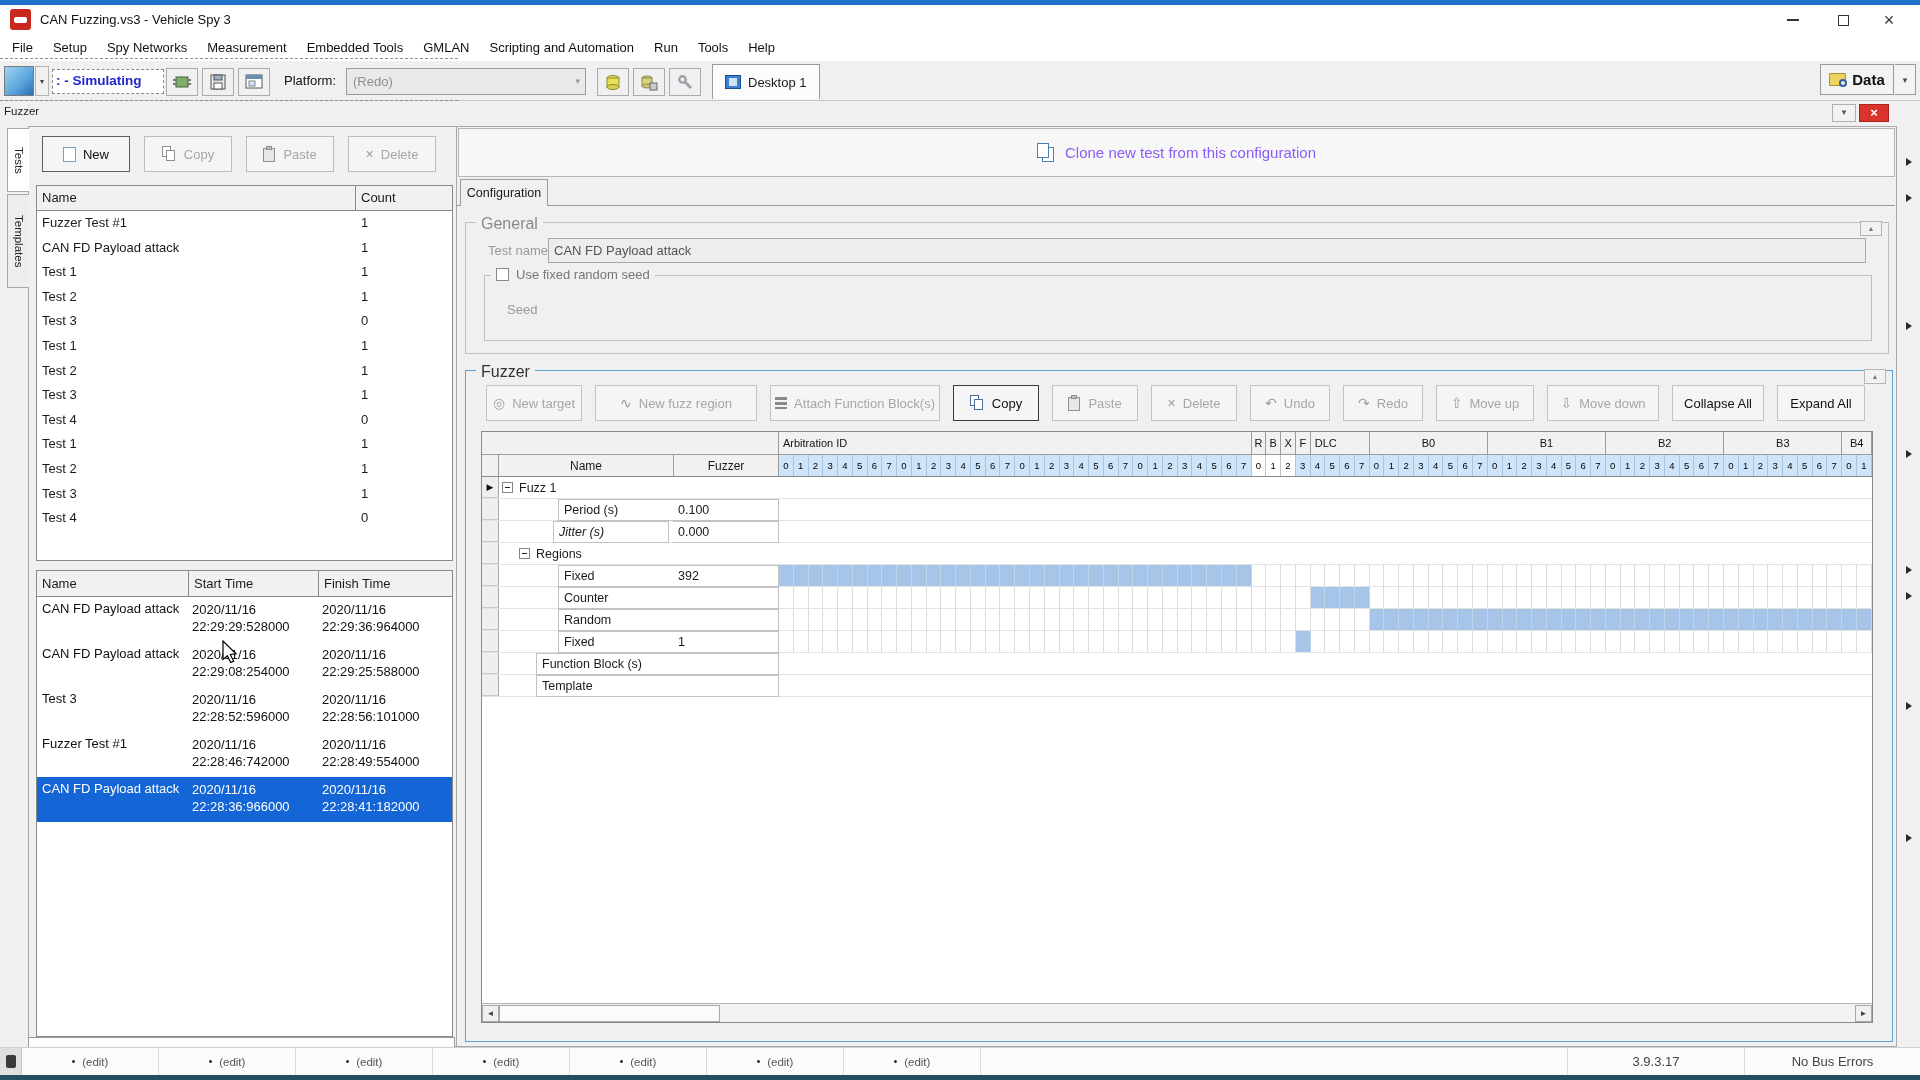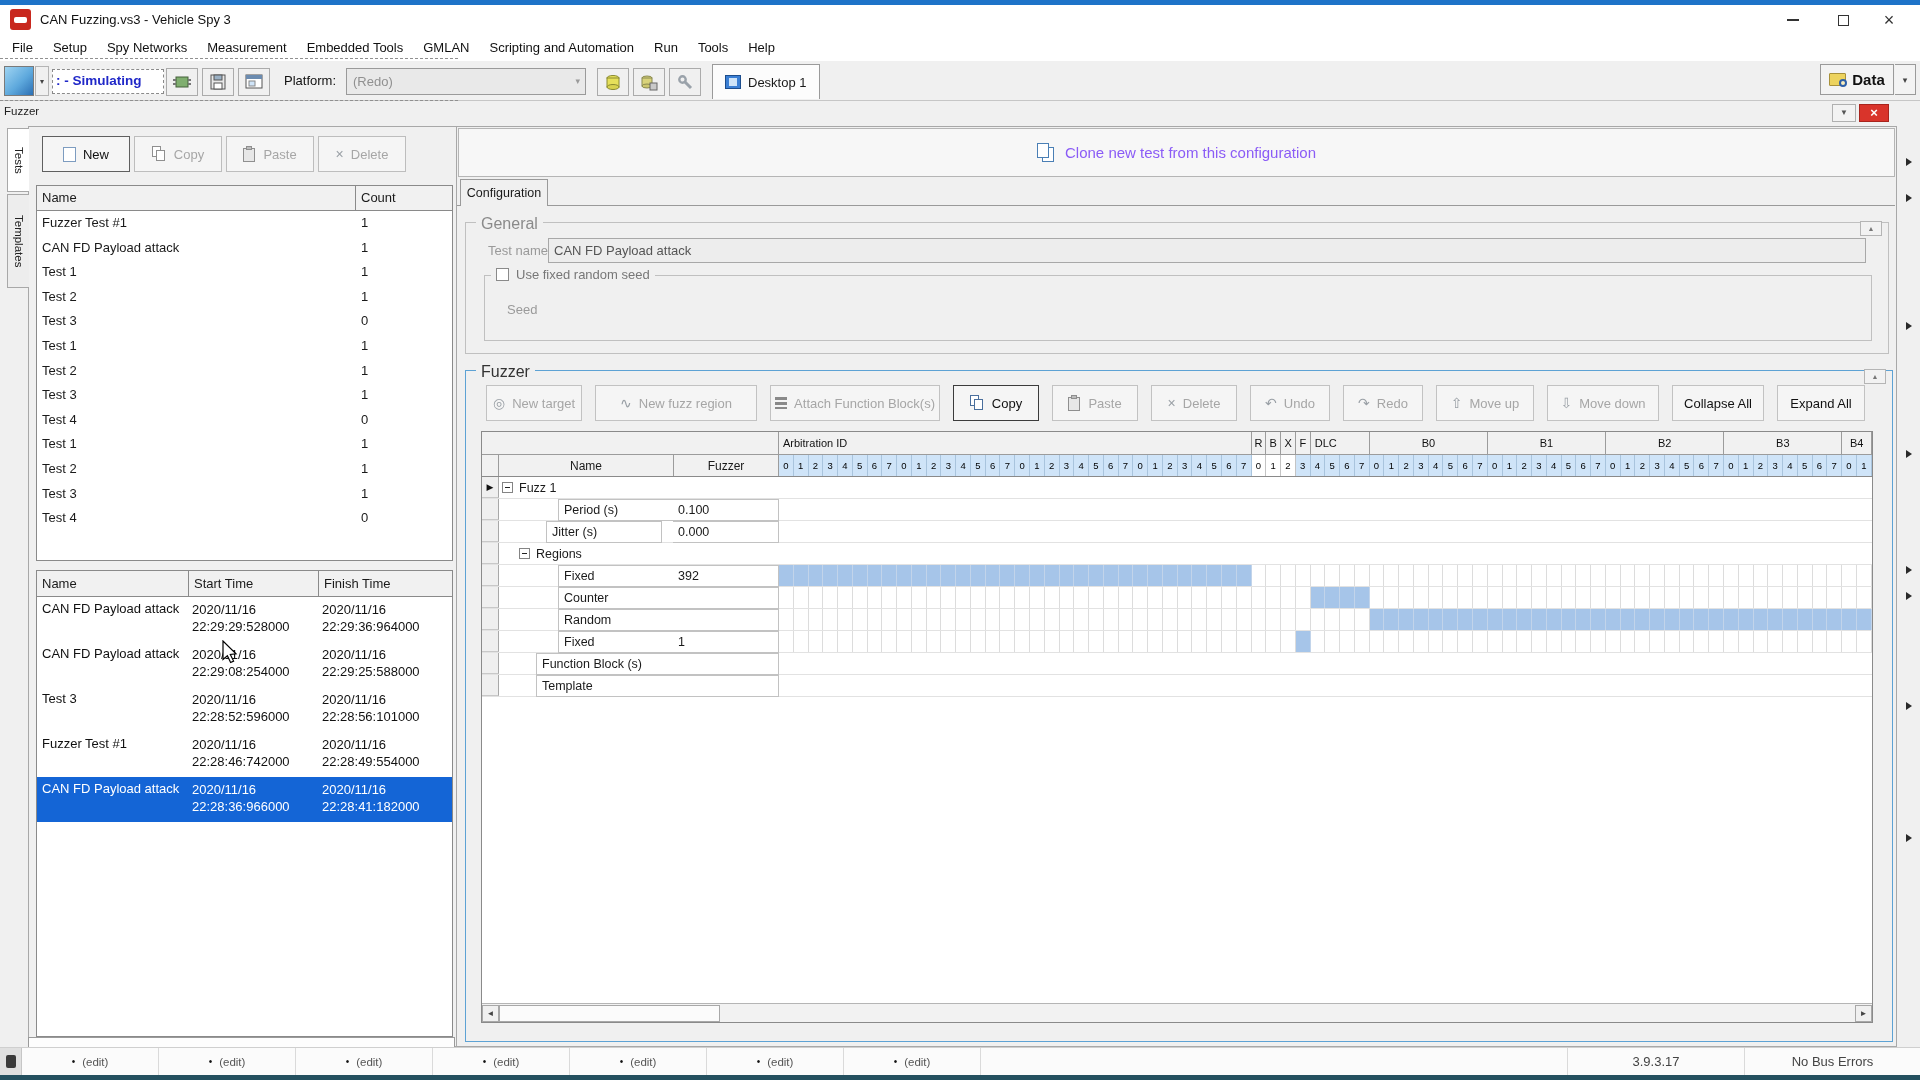--- a/index.html
+++ b/index.html
@@ -57,21 +57,21 @@
   
   .main-bg{position:absolute;left:0;top:126px;width:1920px;height:921px;background:#f0f0f0;}
   .main-frame{position:absolute;left:28px;top:126px;width:1869px;height:921px;border:1px solid #a8a8a8;background:#f0f0f0;}
   .vtab{position:absolute;display:flex;align-items:center;justify-content:center;font-size:11.5px;color:#222;}
   .vtab span{writing-mode:vertical-rl;}
   .vtab.sel{left:7px;top:128px;width:22px;height:64px;background:#fff;border:1px solid #a8a8a8;border-right:none;z-index:3;}
   .vtab.unsel{left:7px;top:194px;width:22px;height:94px;background:#ededed;border:1px solid #a8a8a8;border-right:none;}
   .rg-mark{position:absolute;left:1906px;width:0;height:0;border-top:4px solid transparent;border-bottom:4px solid transparent;border-left:6px solid #2a2a2a;}
 
   
-  #panel-btns{position:absolute;left:42px;top:136px;display:flex;gap:4px;}
+  #panel-btns{position:absolute;left:42px;top:136px;display:flex;gap:14px;}
   .pbtn{width:88px;height:36px;display:flex;align-items:center;justify-content:center;gap:7px;background:#f5f5f5;
         border:1px solid #bdbdbd;font-size:13px;}
   .pbtn.enabled{border-color:#5f5f5f;color:#111;}
   .pbtn.disabled{color:#a6a6a6;}
 
   #table1{position:absolute;left:36px;top:185px;width:417px;height:376px;background:#fff;border:1px solid #8a8a8a;overflow:hidden;}
   .t1-header{height:25px;background:#f1f1f1;border-bottom:1px solid #8a8a8a;display:flex;font-size:13px;}
   .t1-h0{width:319px;border-right:1px solid #8a8a8a;padding:4px 0 0 5px;}
   .t1-h1{flex:1;padding:4px 0 0 5px;}
   .t1-row{height:24.6px;display:flex;font-size:13px;}
@@ -663,21 +663,21 @@
               <span class="g-glabel">Fuzz 1</span>
             </div>
           </div>
           <div class="g-row">
             <div class="g-sel"></div>
             <div class="g-namecell" style="left: 76px; width: 116px;">Period (s)</div>
             <div class="g-valuecell">0.100</div>
           </div>
           <div class="g-row">
             <div class="g-sel"></div>
-            <div class="g-namecell" style="left: 64px; width: 116px;">Jitter (s)</div>
+            <div class="g-namecell" style="left: 71px; width: 116px; font-style: italic;">Jitter (s)</div>
             <div class="g-valuecell">0.000</div>
           </div>
           <div class="g-row">
             <div class="g-sel"></div>
             <div class="g-grouparea" style="padding-left: 20px;">
               <div class="expander">
                 <i></i>
               </div>
               <span class="g-glabel">Regions</span>
             </div>

